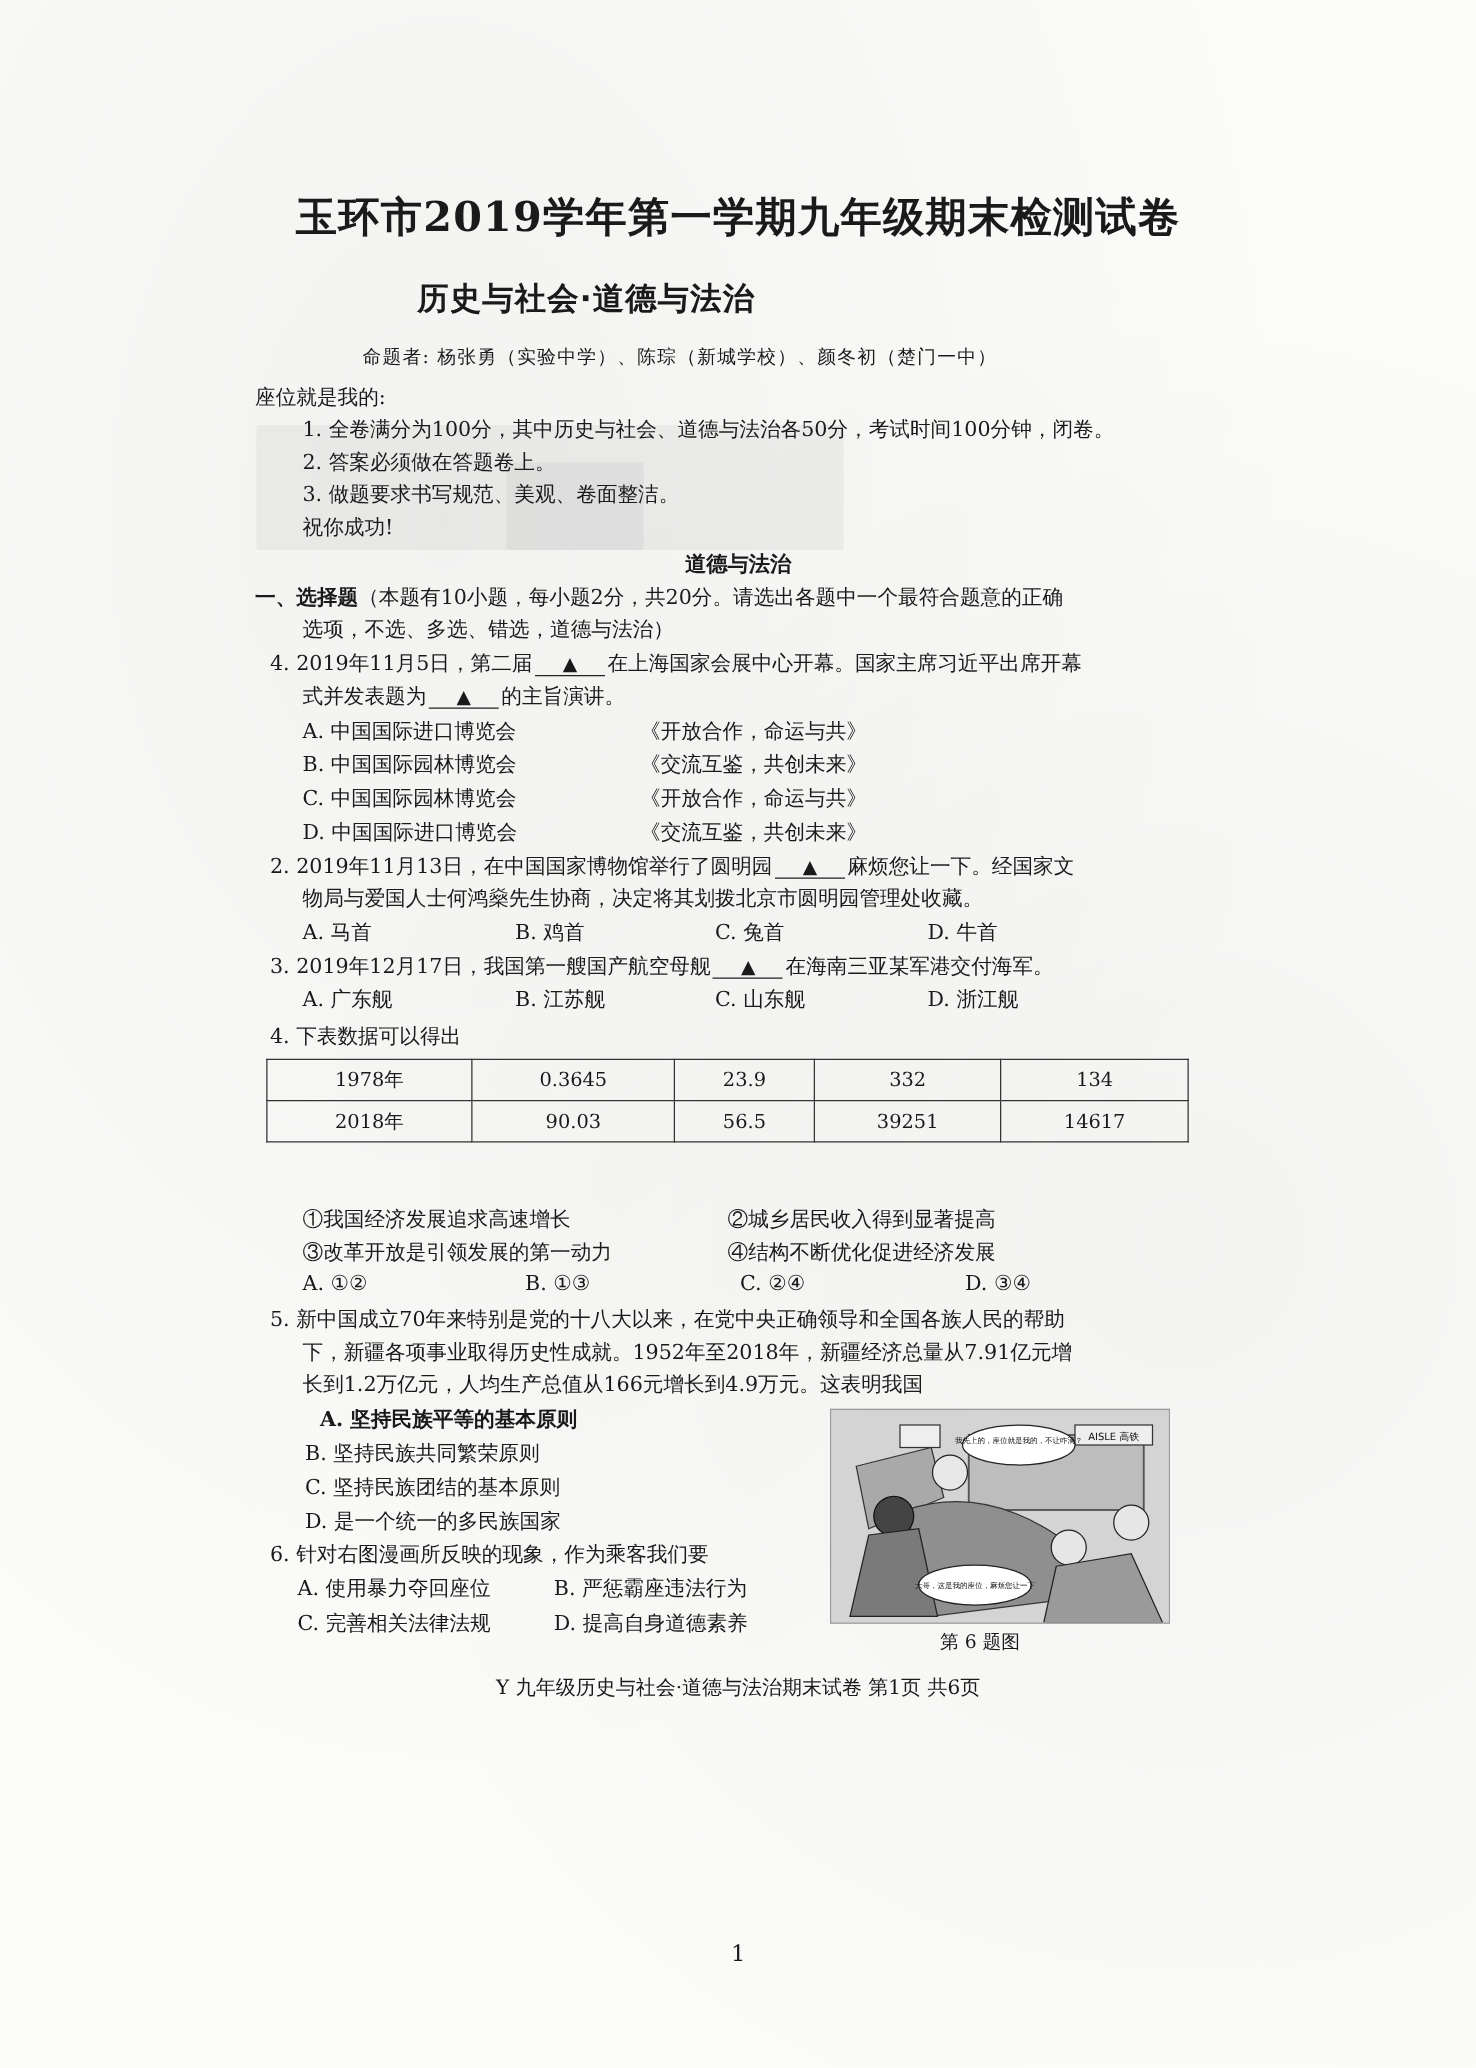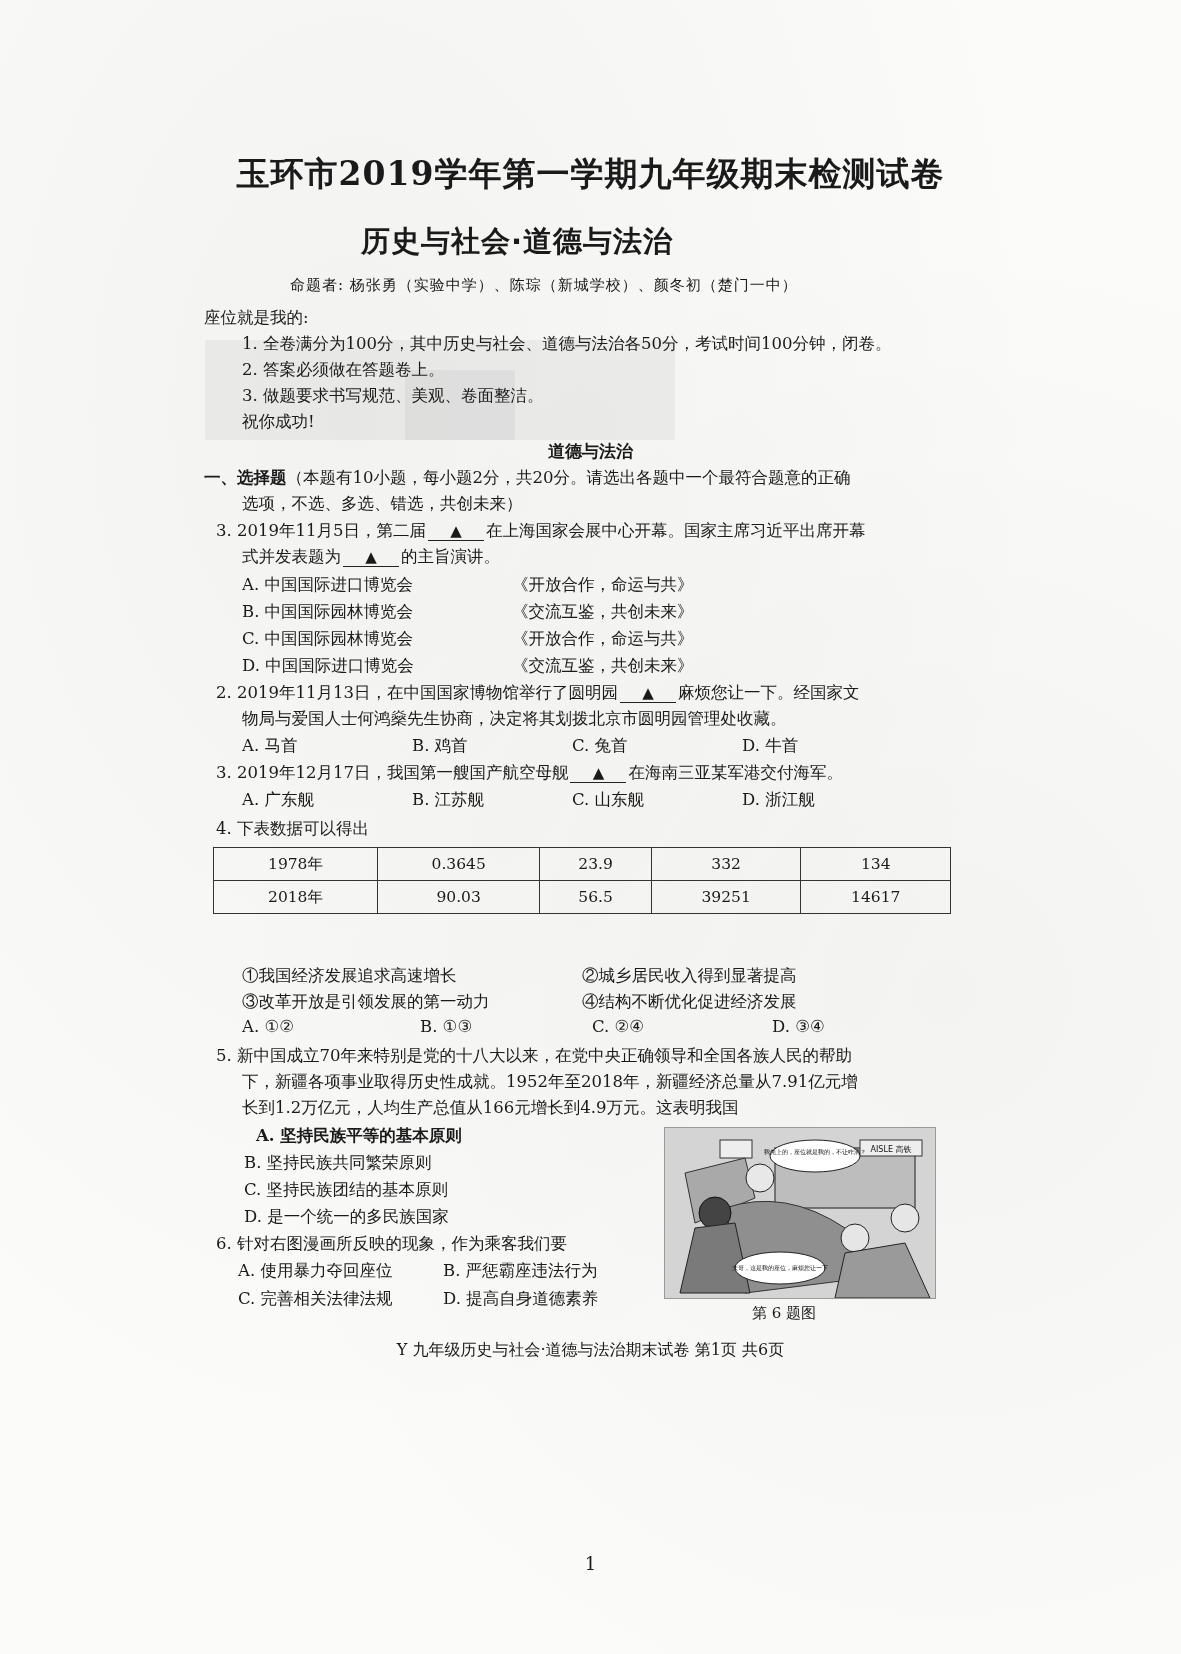--- a/index.html
+++ b/index.html
@@ -19,23 +19,22 @@
   .ghost {
     position:absolute; background:rgba(0,0,0,0.045); border-radius:2px;
   }
   .title-main {
     position:absolute; left:0; width:1181px; top:152px; text-align:center;
     font-size:33px; font-weight:bold; letter-spacing:1px;
     font-family:"DejaVu Serif", serif;
   }
   .title-sub {
     position:absolute; left:0; width:938px; top:222px; text-align:center;
-    font-size:29px; font-weight:bold; letter-spacing:1px;
+    font-size:25px; font-weight:bold; letter-spacing:1px;
     font-family:"DejaVu Sans", sans-serif;
-    margin-left:48px;
   }
   .authors {
     position:absolute; left:290px; top:276px; font-size:15px; letter-spacing:1px;
   }
   .line { position:absolute; font-size:16.5px; white-space:nowrap; }
   .section-title {
     position:absolute; left:0; width:1181px; top:440px; text-align:center;
     font-size:17px; font-weight:bold; font-family:"DejaVu Sans", sans-serif;
   }
   .blank {
@@ -83,24 +82,24 @@
   <div class="line" style="left:242px;top:333px;">1. 全卷满分为100分，其中历史与社会、道德与法治各50分，考试时间100分钟，闭卷。</div>
   <div class="line" style="left:242px;top:359px;">2. 答案必须做在答题卷上。</div>
   <div class="line" style="left:242px;top:385px;">3. 做题要求书写规范、美观、卷面整洁。</div>
   <div class="line" style="left:242px;top:411px;">祝你成功!</div>
 
   <div class="section-title">道德与法治</div>
 
   <div class="line" style="left:204px;top:467px;">
     <b class="kw">一、选择题</b><span>（本题有10小题，每小题2分，共20分。请选出各题中一个最符合题意的正确</span>
   </div>
-  <div class="line" style="left:242px;top:493px;">选项，不选、多选、错选，共创未来）</div>
+  <div class="line" style="left:242px;top:493px;">选项，不选、多选、错选，道德与法治）</div>
 
   <div class="line" style="left:216px;top:520px;">
-    <span>3. 2019年11月5日，第二届</span><span class="blank">▲</span><span>在上海国家会展中心开幕。国家主席习近平出席开幕</span>
+    <span>4. 2019年11月5日，第二届</span><span class="blank">▲</span><span>在上海国家会展中心开幕。国家主席习近平出席开幕</span>
   </div>
   <div class="line" style="left:242px;top:546px;">
     <span>式并发表题为</span><span class="blank">▲</span><span>的主旨演讲。</span>
   </div>
   <div class="line" style="left:242px;top:574px;"><span>A. 中国国际进口博览会</span></div>
   <div class="line" style="left:512px;top:574px;">《开放合作，命运与共》</div>
   <div class="line" style="left:242px;top:601px;"><span>B. 中国国际园林博览会</span></div>
   <div class="line" style="left:512px;top:601px;">《交流互鉴，共创未来》</div>
   <div class="line" style="left:242px;top:628px;"><span>C. 中国国际园林博览会</span></div>
   <div class="line" style="left:512px;top:628px;">《开放合作，命运与共》</div>

